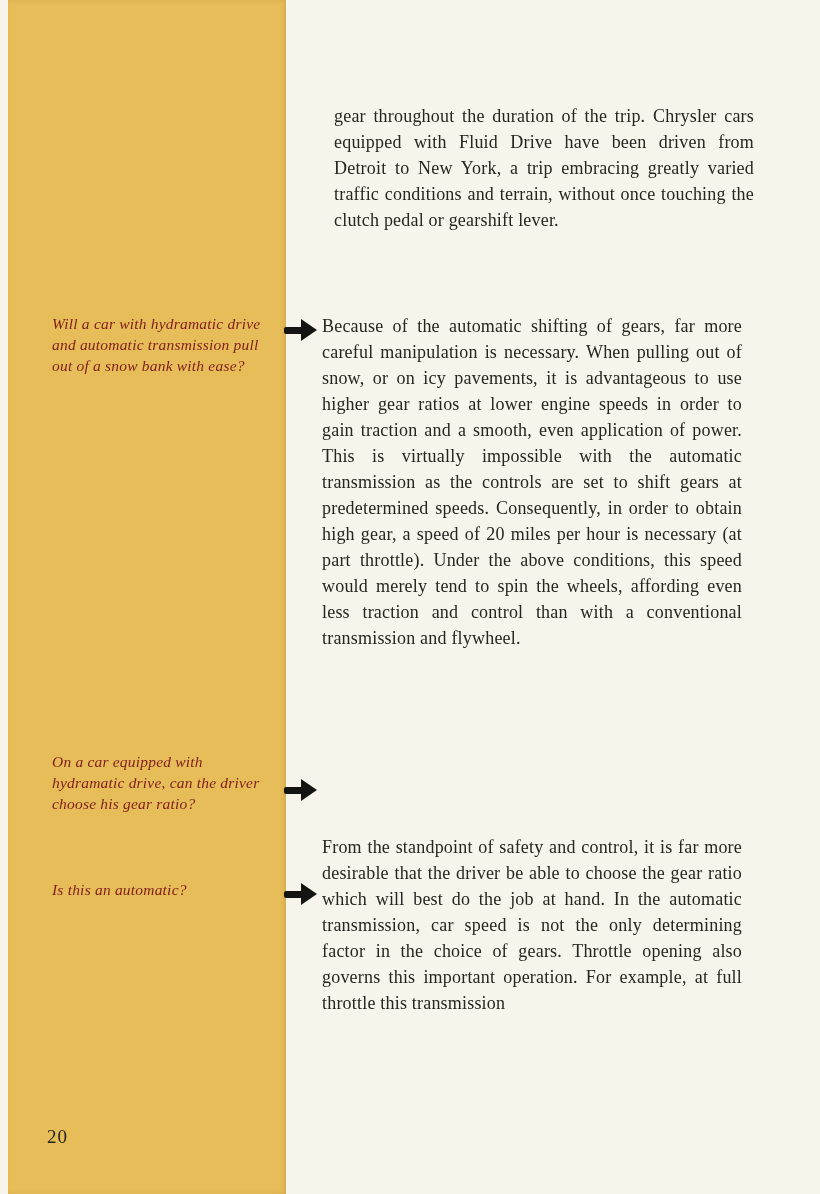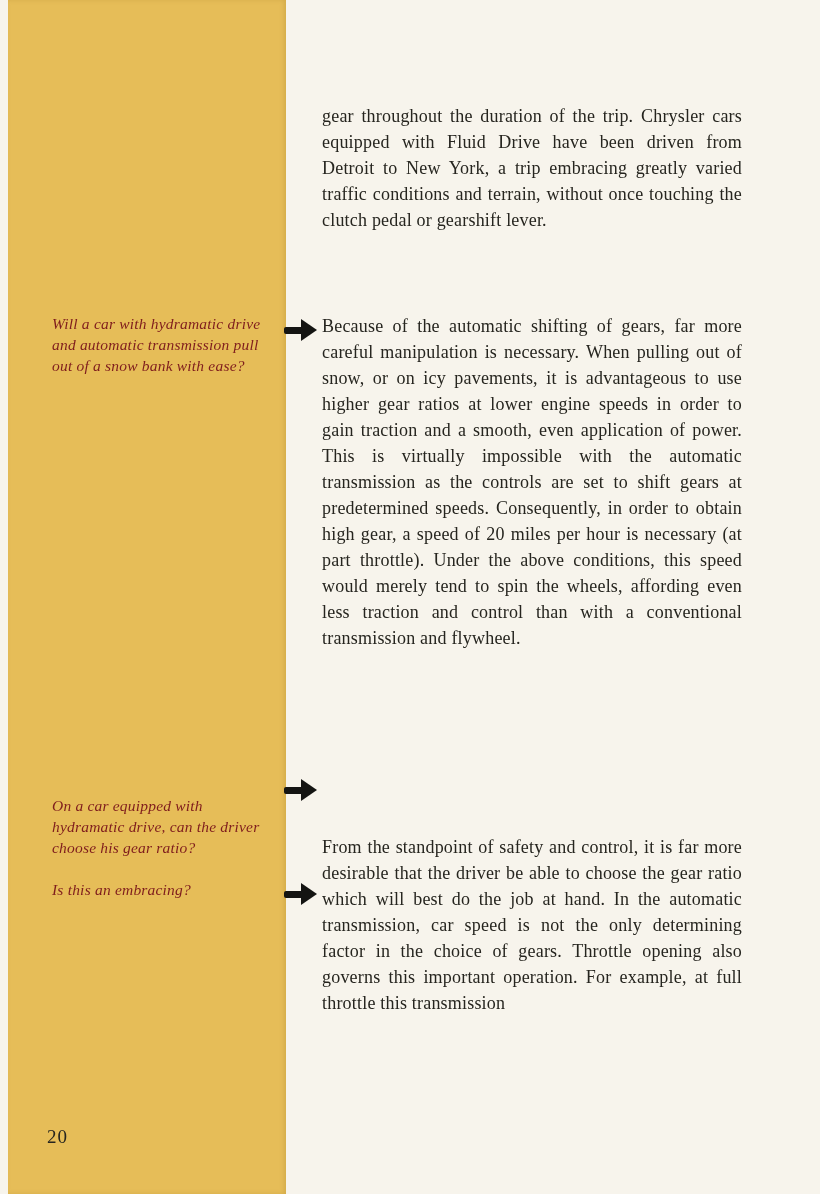--- a/index.html
+++ b/index.html
@@ -29,37 +29,37 @@
   .body-text {
     position: absolute;
     left: 322px;
     width: 420px;
     font-size: 18px;
     line-height: 26px;
     text-align: justify;
     letter-spacing: 0.2px;
     color: #26251f;
   }
-  .intro { top: 103px; }
+  .intro { top: 103px; margin-left: 12px; }
   .answer-1 { top: 313px; }
   .answer-2 { top: 773px; }
   .answer-3 { top: 834px; }
 
   .question {
     position: absolute;
     left: 52px;
     width: 220px;
     font-style: italic;
     font-size: 15.5px;
     line-height: 21px;
     color: #7f1d1d;
     letter-spacing: 0.2px;
   }
   .question-1 { top: 313px; }
-  .question-2 { top: 795px; }
+  .question-2 { top: 751px; }
   .question-3 { top: 879px; }
 
   .arrow {
     position: absolute;
     left: 284px;
     width: 34px;
     height: 22px;
   }
   .arrow-1 { top: 319px; }
   .arrow-2 { top: 779px; }
@@ -108,21 +108,21 @@
     <div class="head"></div>
   </div>
   <div class="body-text answer-1">Because of the automatic shifting of gears, far more careful manipulation is necessary. When pulling out of snow, or on icy pavements, it is advantageous to use higher gear ratios at lower engine speeds in order to gain traction and a smooth, even application of power. This is virtually impossible with the automatic transmission as the controls are set to shift gears at predetermined speeds. Consequently, in order to obtain high gear, a speed of 20 miles per hour is necessary (at part throttle). Under the above conditions, this speed would merely tend to spin the wheels, affording even less traction and control than with a conventional transmission and flywheel.</div>
 
   <div class="question question-2">On a car equipped with hydramatic drive, can the driver choose his gear ratio?</div>
   <div class="arrow arrow-2">
     <div class="shaft"></div>
     <div class="head"></div>
   </div>
 
-  <div class="question question-3">Is this an embracing?</div>
+  <div class="question question-3">Is this an automatic?</div>
   <div class="arrow arrow-3">
     <div class="shaft"></div>
     <div class="head"></div>
   </div>
   <div class="body-text answer-3">From the standpoint of safety and control, it is far more desirable that the driver be able to choose the gear ratio which will best do the job at hand. In the automatic transmission, car speed is not the only determining factor in the choice of gears. Throttle opening also governs this important operation. For example, at full throttle this transmission</div>
 
   <div class="page-number">20</div>
 
 </div>
 

